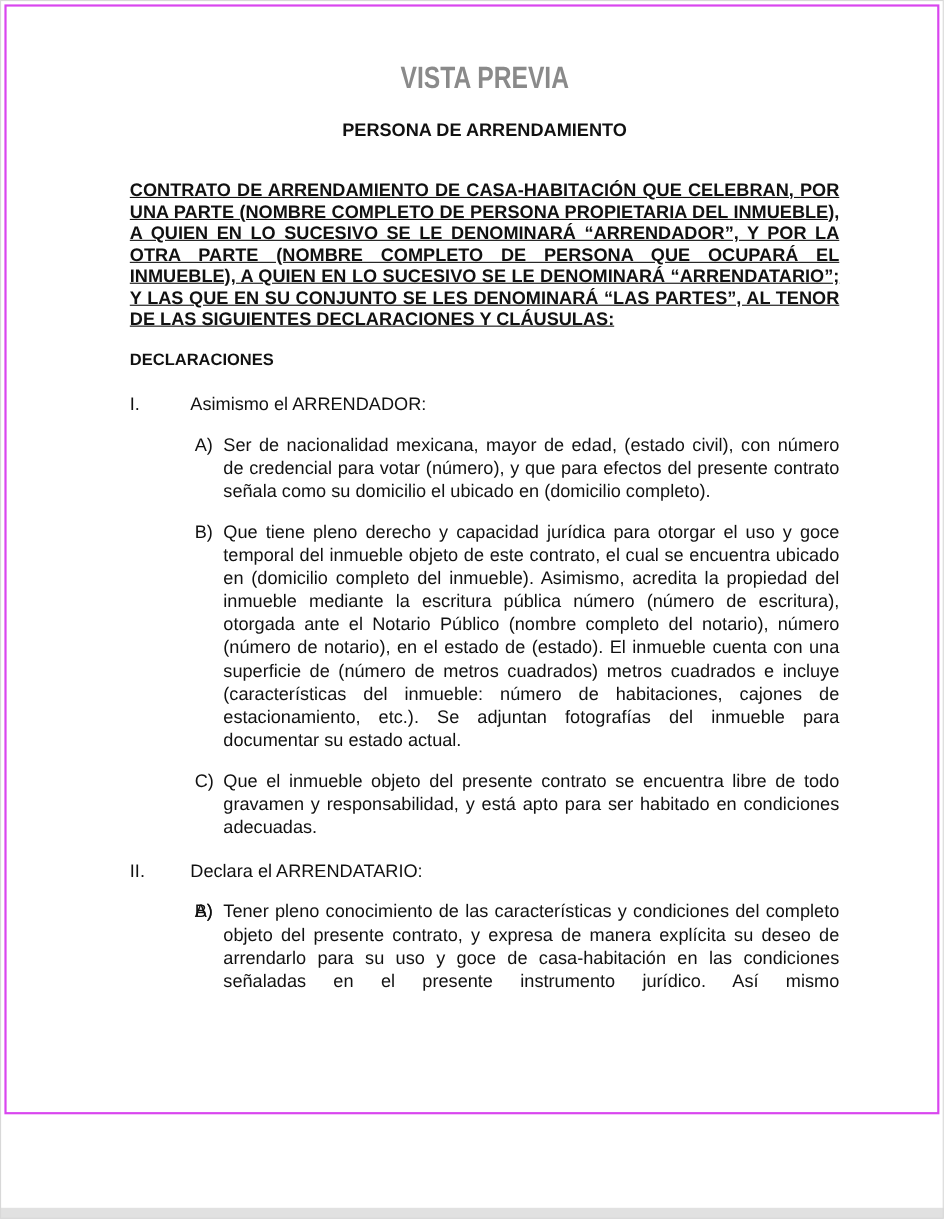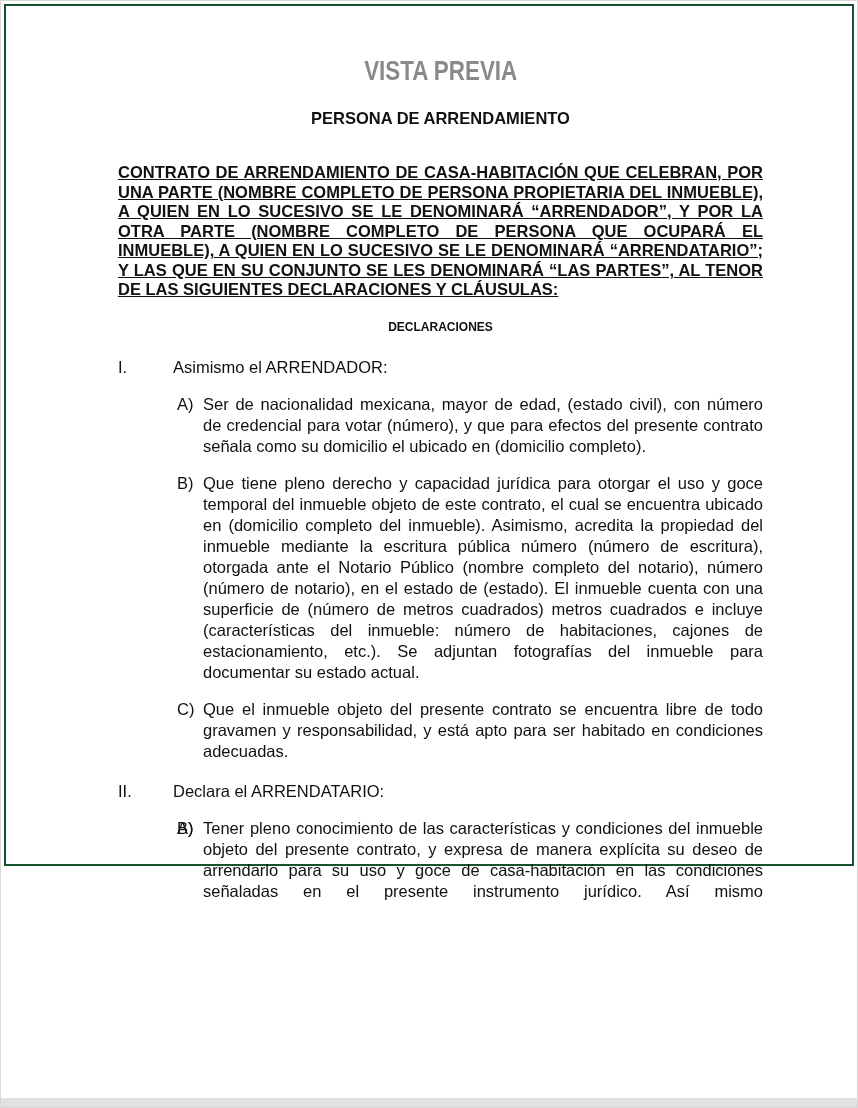--- a/index.html
+++ b/index.html
@@ -26,23 +26,23 @@
     width: 858px;
     height: 10px;
     background: #e1e1e1;
     z-index: 0;
   }
   .page {
     position: absolute;
     left: 4px;
     top: 4px;
     width: 850px;
-    height: 862px;
+    height: 1009px;
     box-sizing: border-box;
-    border: 2px solid #14532d;
+    border: 2px solid #d946ef;
     background: #ffffff;
     z-index: 1;
   }
   .content {
     margin-left: 112px;
     width: 645px;
     padding-top: 48px;
     color: #111111;
     font-size: 16.5px;
   }
@@ -68,23 +68,22 @@
   }
   .intro {
     margin: 34px 0 0 0;
     font-weight: bold;
     text-align: justify;
     line-height: 19.5px;
     text-decoration: underline;
   }
   .decl-heading {
     margin: 16px 0 0 0;
-    font-size: 12px;
+    font-size: 15px;
     font-weight: bold;
-    text-align: center;
     line-height: 22px;
   }
   .sec-head {
     position: relative;
     margin-top: 19px;
     padding-left: 55px;
     line-height: 21px;
   }
   .sec-head .numeral {
     position: absolute;
@@ -153,18 +152,18 @@
         <span class="numeral">II.</span>
         <span class="sec-title">Declara el ARRENDATARIO:</span>
       </div>
 
       <div class="item">
         <span class="marker">A)</span>
       </div>
 
       <div class="item justify-last">
         <span class="marker">B)</span>
-        <span class="item-text">Tener pleno conocimiento de las características y condiciones del inmueble objeto del presente contrato, y expresa de manera explícita su deseo de arrendarlo para su uso y goce de casa-habitación en las condiciones señaladas en el presente instrumento jurídico. Así mismo</span>
+        <span class="item-text">Tener pleno conocimiento de las características y condiciones del completo objeto del presente contrato, y expresa de manera explícita su deseo de arrendarlo para su uso y goce de casa-habitación en las condiciones señaladas en el presente instrumento jurídico. Así mismo</span>
       </div>
     </div>
 
   </div>
 </div>
 
 </body></html>

